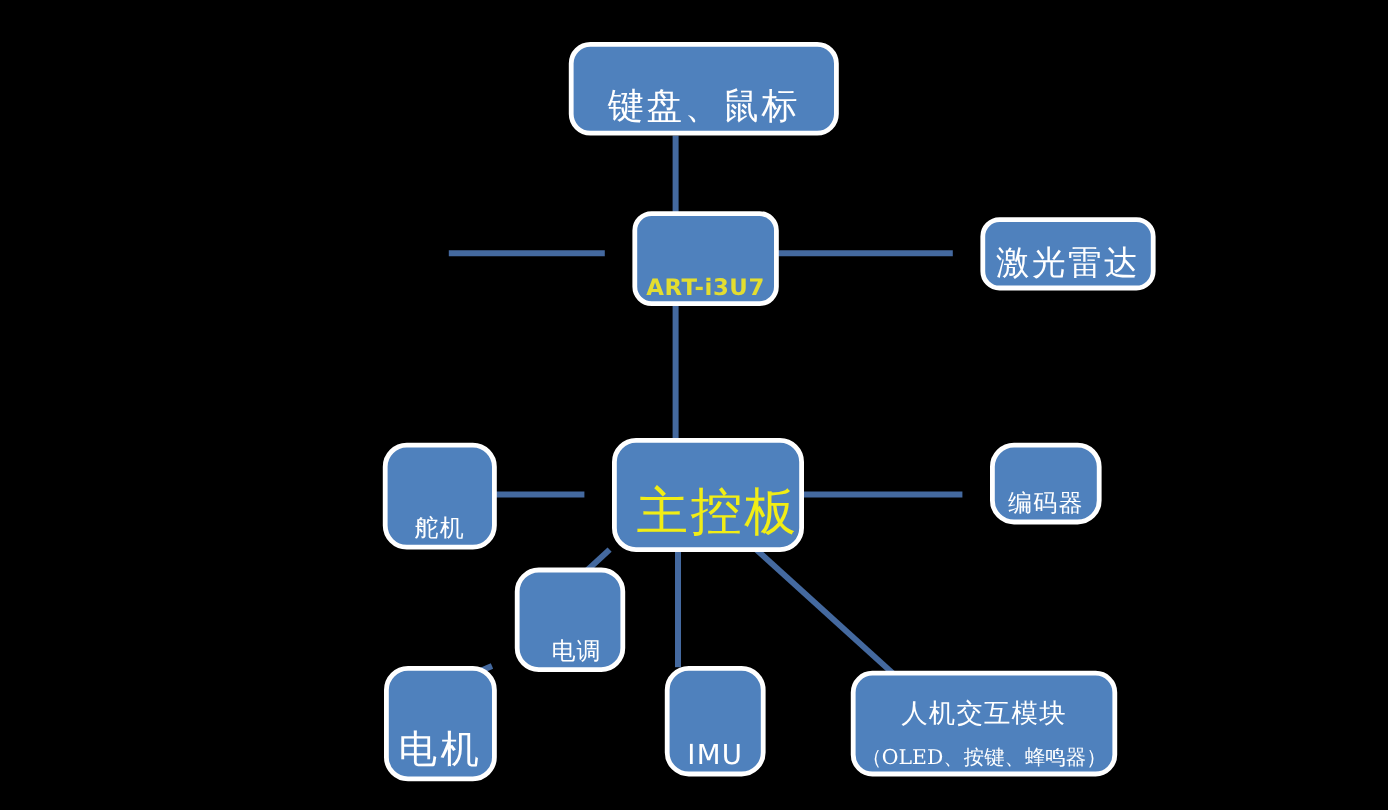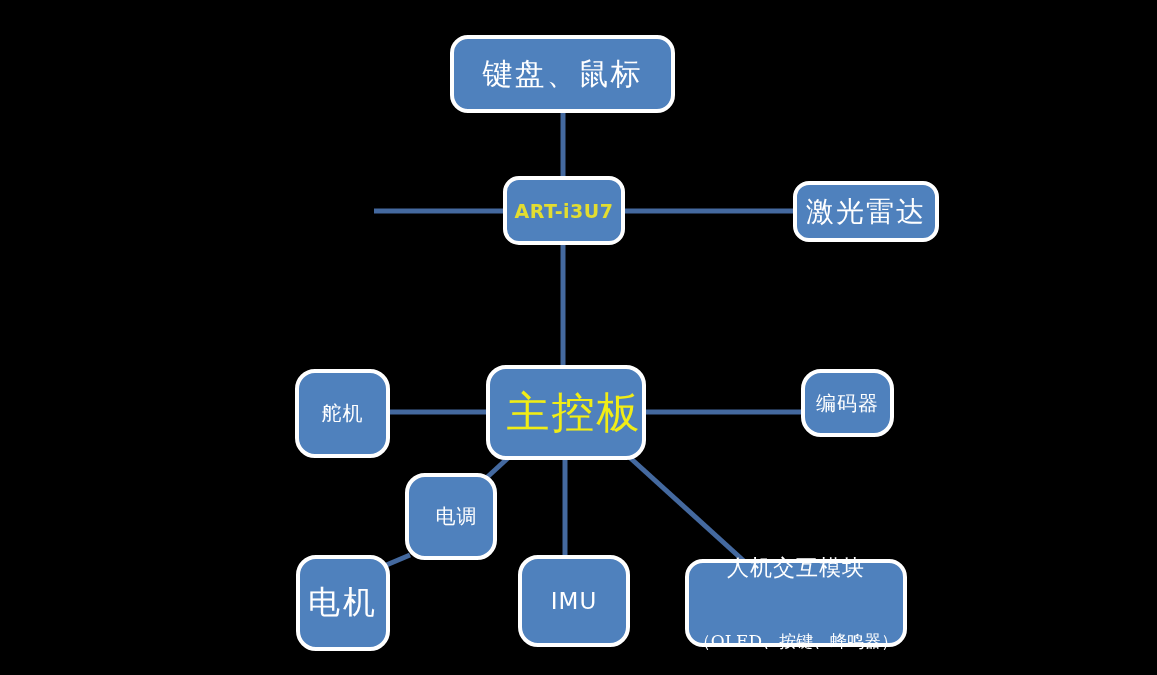--- a/index.html
+++ b/index.html
@@ -26,23 +26,24 @@
   }
   .node {
     position: absolute;
     box-sizing: border-box;
     background: var(--node-fill, #4f81bd);
     border: 4px solid var(--node-border, #ffffff);
     border-radius: 20px;
     display: flex;
     flex-direction: column;
     align-items: center;
-    justify-content: center;
+    justify-content: flex-end;
     text-align: center;
     color: var(--label-white, #ffffff);
+    margin-left: 24px;
   }
   .node .lbl { display: block; white-space: nowrap; }
   .f30 { font-size: 30px; letter-spacing: 2px; }
   .f28 { font-size: 28px; letter-spacing: 2px; }
   .f20 { font-size: 20px; letter-spacing: 1px; }
   .f32 { font-size: 32px; letter-spacing: 3px; }
   .sans {
     font-family: "DejaVu Sans", "Liberation Sans", sans-serif;
   }
   .node-art {
@@ -80,21 +81,21 @@
     <line x1="410" y1="555" x2="384" y2="566"></line>
     <line x1="565" y1="459" x2="565" y2="556"></line>
     <line x1="627" y1="455" x2="745" y2="562"></line>
   </svg>
 
   <div class="node" style="left:450px; top:35px; width:225px; height:78px; border-radius:18px;">
     <span class="lbl f30">键盘、鼠标</span>
   </div>
 
 
-  <div class="node sans node-art" style="left:503px; top:176px; width:122px; height:69px; border-radius:16px;">
+  <div class="node sans node-art" style="left:503px; top:176px; width:122px; height:79px; border-radius:16px;">
     <span class="lbl">ART-i3U7</span>
   </div>
 
   <div class="node" style="left:793px; top:181px; width:146px; height:61px; border-radius:16px;">
     <span class="lbl f28">激光雷达</span>
   </div>
 
   <div class="node node-main" style="left:486px; top:365px; width:160px; height:95px; border-radius:20px;">
     <span class="lbl">主控板</span>
   </div>
@@ -108,22 +109,22 @@
   </div>
 
   <div class="node" style="left:405px; top:473px; width:92px; height:87px; border-radius:20px;padding-left:11px;">
     <span class="lbl f20">电调</span>
   </div>
 
   <div class="node" style="left:296px; top:555px; width:94px; height:96px; border-radius:20px;">
     <span class="lbl f32">电机</span>
   </div>
 
-  <div class="node sans node-imu" style="left:518px; top:555px; width:112px; height:92px; border-radius:20px;">
+  <div class="node sans node-imu" style="left:530px; top:555px; width:84px; height:92px; border-radius:20px;">
     <span class="lbl">IMU</span>
   </div>
 
-  <div class="node node-hmi" style="left:685px; top:559px; width:222px; height:88px; border-radius:18px;gap:37px;">
+  <div class="node node-hmi" style="left:685px; top:559px; width:222px; height:88px; border-radius:18px;">
     <span class="lbl line1">人机交互模块</span>
     <span class="lbl line2">（OLED、按键、蜂鸣器）</span>
   </div>
 
 </div>
 
 </body></html>

